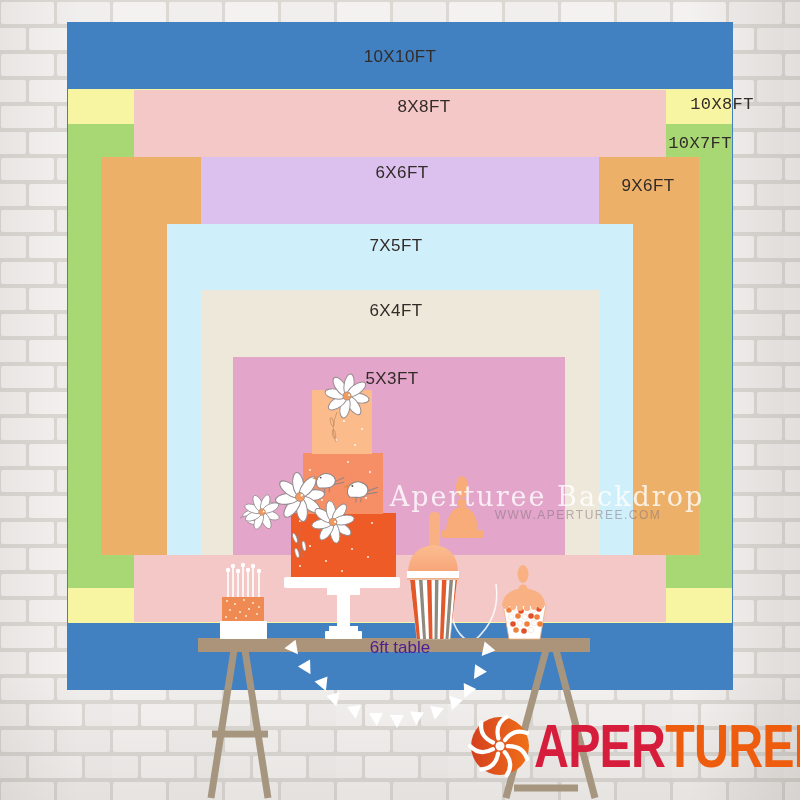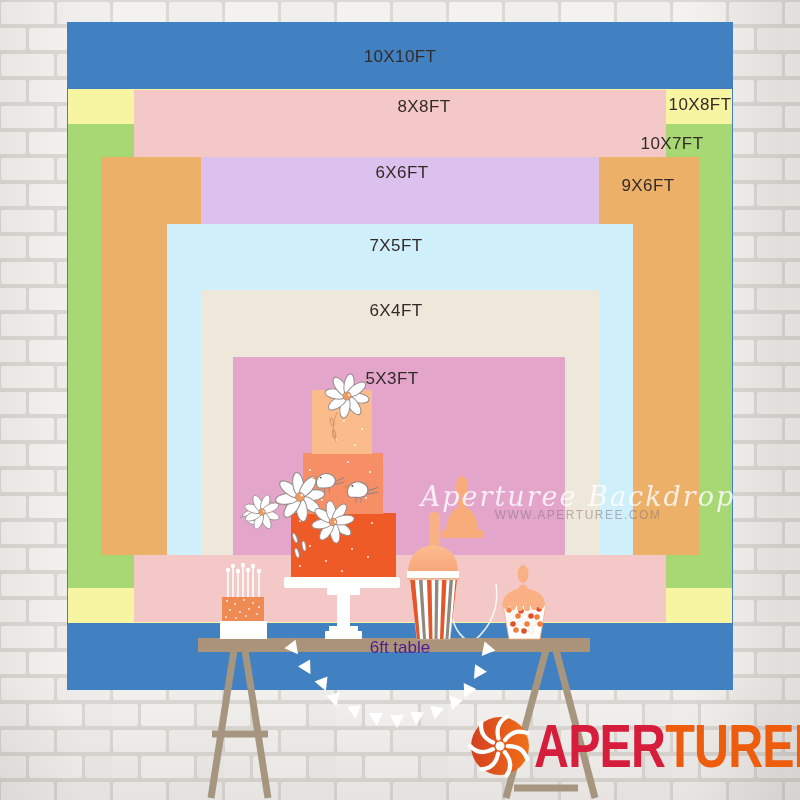--- a/index.html
+++ b/index.html
@@ -10,22 +10,22 @@
   .wall-shade{position:absolute;left:0;top:0;width:800px;height:800px;z-index:0;
     background:
       linear-gradient(90deg, rgba(95,85,78,.08), rgba(0,0,0,0) 10%, rgba(0,0,0,0) 86%, rgba(95,85,78,.12)),
       linear-gradient(0deg, rgba(95,85,78,.09), rgba(0,0,0,0) 16%);}
   .size-rect{position:absolute;z-index:1;}
   .size-label{position:absolute;z-index:3;transform:translateX(-50%);
     font-size:17px;font-weight:500;color:#332b29;letter-spacing:.4px;white-space:nowrap;}
   .sil-svg{position:absolute;z-index:4;}
   .watermark{position:absolute;z-index:5;text-align:center;}
   .wm-script{position:absolute;transform:translateX(-50%);white-space:nowrap;
-    font-family:"DejaVu Serif",serif;font-style:italic;font-size:27px;
-    color:rgba(255,255,255,.8);letter-spacing:2px;margin-left:31px;}
+    font-family:"DejaVu Serif",serif;font-size:27px;
+    color:rgba(255,255,255,.8);letter-spacing:2px;}
   .wm-url{position:absolute;transform:translateX(-50%);white-space:nowrap;
     font-size:12px;color:rgba(126,112,120,.5);letter-spacing:1.5px;}
   .legs-svg{position:absolute;left:0;top:0;z-index:6;}
   .plank{position:absolute;left:198px;top:638px;width:392px;height:14px;z-index:7;}
   .desserts-svg{position:absolute;left:200px;top:360px;z-index:8;}
   .bunting-svg{position:absolute;left:0;top:0;z-index:9;}
   .table-label{position:absolute;left:400px;top:638px;z-index:10;transform:translateX(-50%);
     font-size:17px;font-weight:500;color:#4c1d95;white-space:nowrap;}
   .logo{position:absolute;left:468px;top:714px;z-index:11;display:flex;align-items:center;}
   .logo-text{display:flex;transform:scaleX(.78);transform-origin:left center;
@@ -56,22 +56,22 @@
   <div class="size-rect" style="left: 68px; top: 124px; width: 664px; height: 464px; background: rgb(167, 216, 115);"></div>
   <div class="size-rect" style="left: 134px; top: 90px; width: 532px; height: 532px; background: rgb(244, 200, 199);"></div>
   <div class="size-rect" style="left: 101px; top: 157px; width: 598px; height: 398px; background: rgb(236, 176, 105);"></div>
   <div class="size-rect" style="left: 201px; top: 157px; width: 398px; height: 398px; background: rgb(220, 192, 238);"></div>
   <div class="size-rect" style="left: 167px; top: 224px; width: 466px; height: 331px; background: rgb(207, 239, 250);"></div>
   <div class="size-rect" style="left: 201px; top: 290px; width: 398px; height: 265px; background: rgb(237, 232, 217);"></div>
   <div class="size-rect" style="left: 233px; top: 357px; width: 332px; height: 198px; background: rgb(227, 165, 202);"></div>
 
   <span class="size-label" style="left:400px;top:47px;">10X10FT</span>
   <span class="size-label" style="left:400px;top:97px;margin-left:24px;">8X8FT</span>
-  <span class="size-label" style="left:700px;top:95px;">10X8FT</span>
-  <span class="size-label" style="left:672px;top:134px;">10X7FT</span>
+  <span class="size-label" style="left:722px;top:95px;font-family:Liberation Mono, monospace;">10X8FT</span>
+  <span class="size-label" style="left:700px;top:134px;font-family:Liberation Mono, monospace;">10X7FT</span>
   <span class="size-label" style="left:402px;top:163px;">6X6FT</span>
   <span class="size-label" style="left:648px;top:176px;">9X6FT</span>
   <span class="size-label" style="left:396px;top:236px;">7X5FT</span>
   <span class="size-label" style="left:396px;top:301px;">6X4FT</span>
   <span class="size-label" style="left:392px;top:369px;">5X3FT</span>
 
   <svg class="sil-svg" style="left:430px;top:460px;" width="180" height="190" viewBox="430 460 180 190">
     <g fill="#f8ac7a">
       <ellipse cx="462" cy="487" rx="6" ry="11"></ellipse>
       <circle cx="462" cy="503" r="4.5"></circle>

